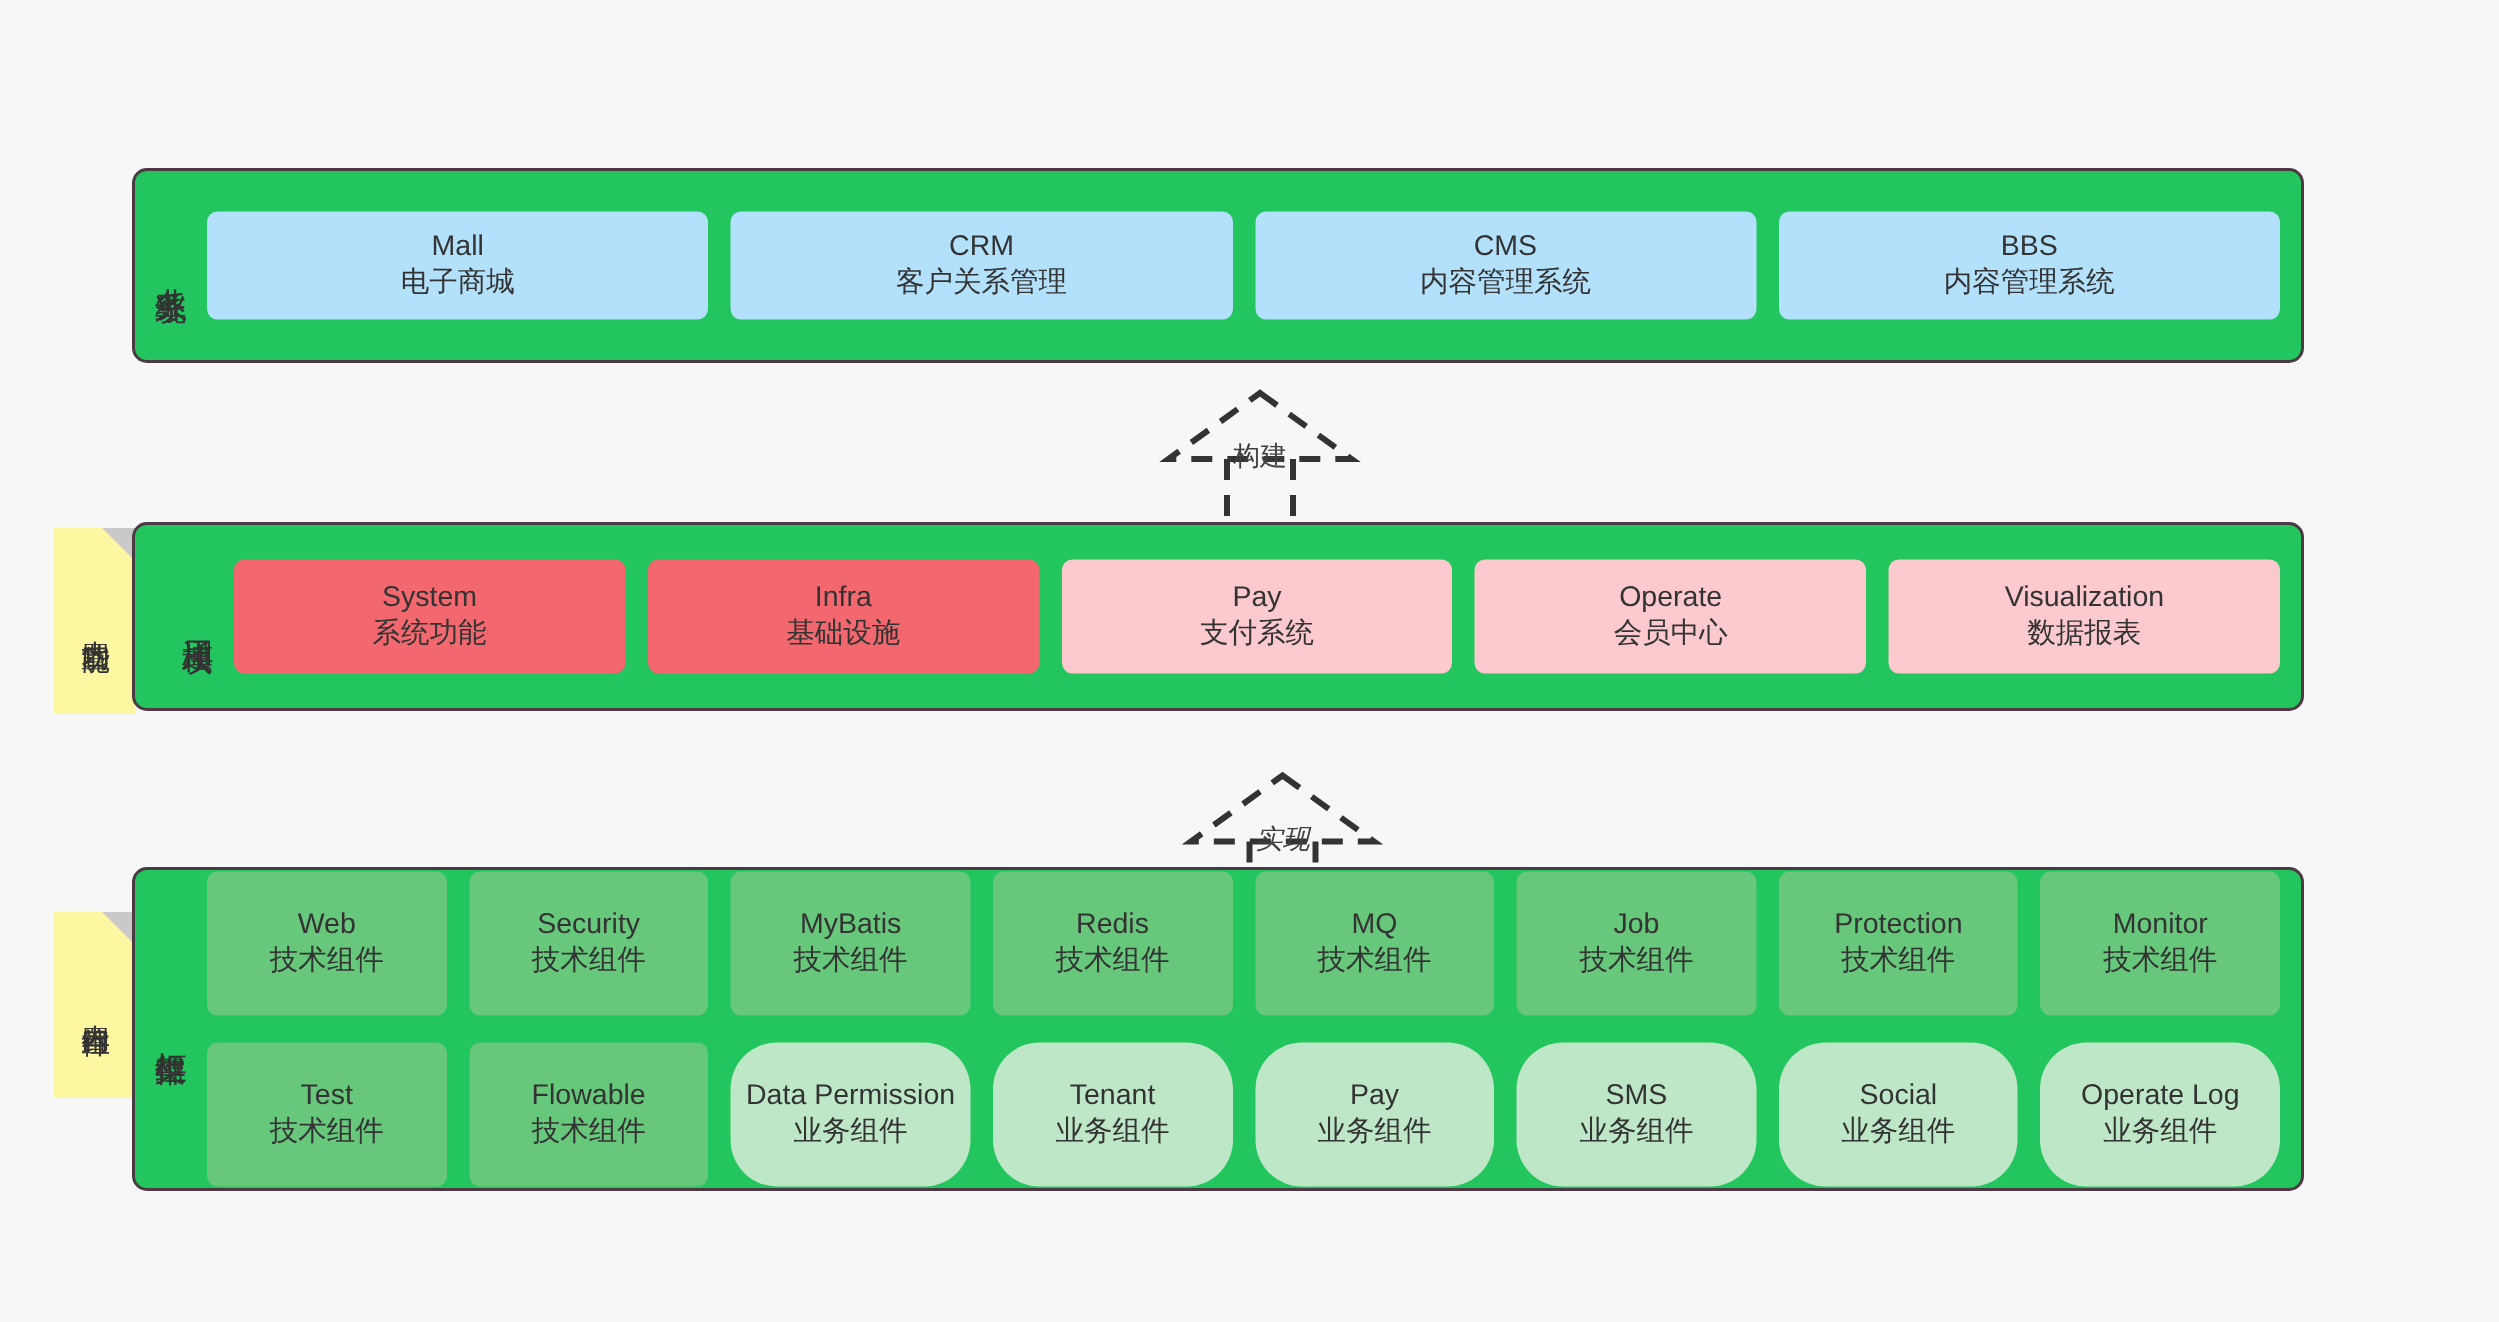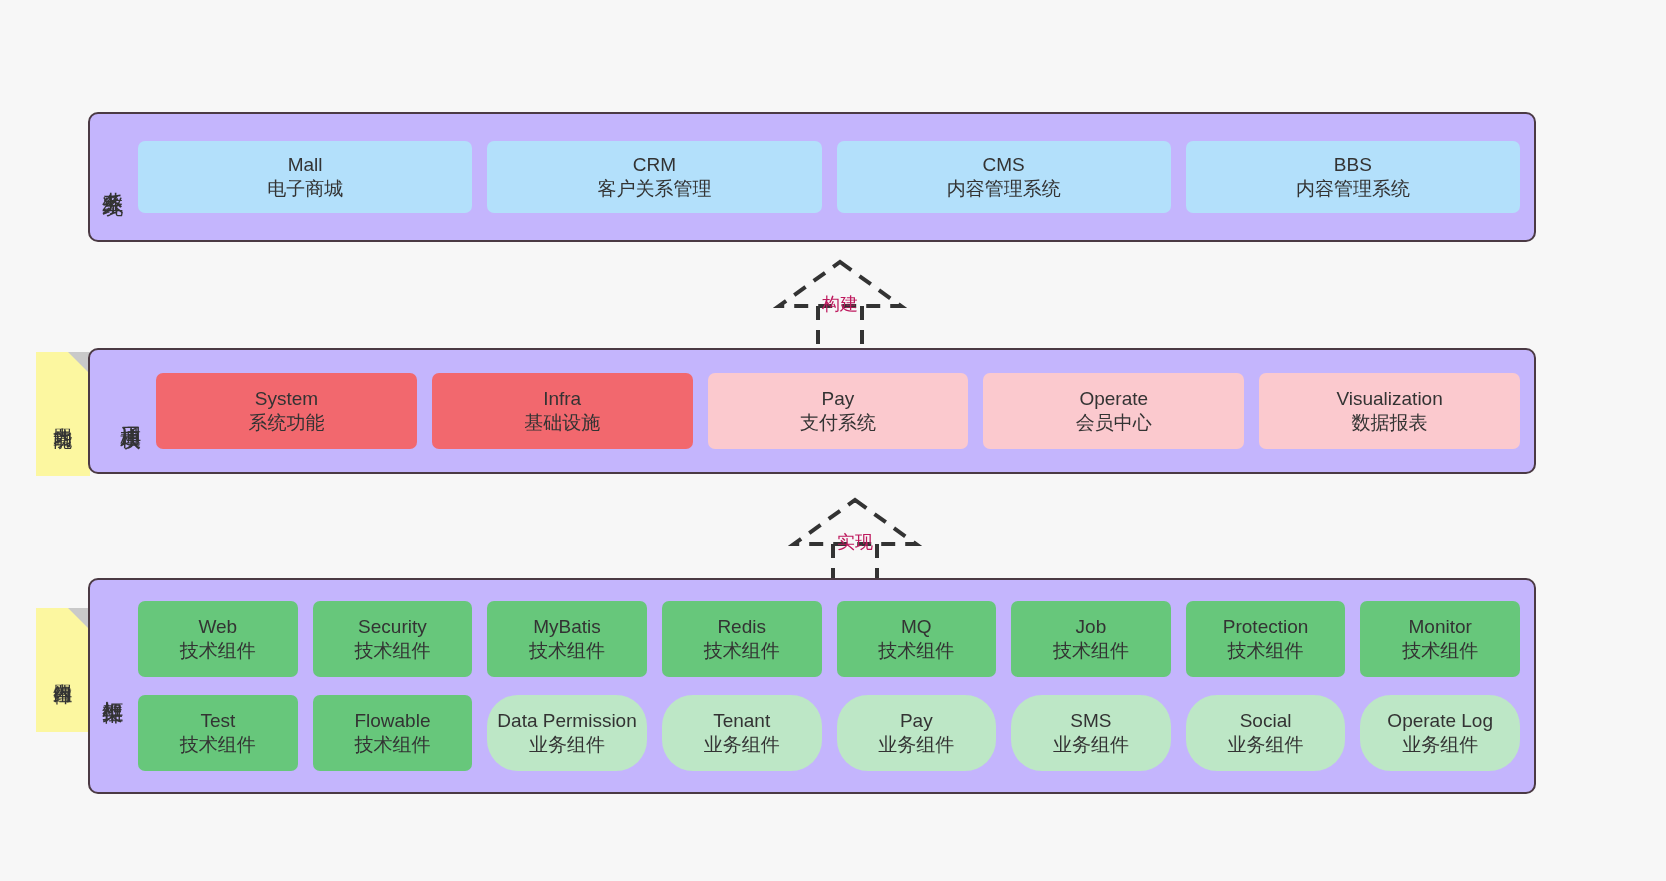--- a/index.html
+++ b/index.html
@@ -19,21 +19,21 @@
 
   .canvas {
     position: absolute;
     inset: 0;
   }
 
   
   .layer {
     position: absolute;
     box-sizing: border-box;
-    background: #c4b5fd;
+    background: #22c55e;
     border: 2px solid #4b3a44;
     border-radius: 10px;
     display: flex;
     align-items: stretch;
   }
 
   .layer-title {
     flex: 0 0 auto;
     width: 46px;
     display: flex;
@@ -89,21 +89,21 @@
   .c-lightgreen  { background: #bde7c6; border-radius: 31px; }
 
   
   #layer-business { left: 88px;  top: 112px; width: 1448px; height: 130px; }
   #layer-business .card { height: 72px; }
 
   #layer-module   { left: 88px;  top: 348px; width: 1448px; height: 126px; padding-left: 18px; }
   #layer-module .card { height: 76px; }
 
   #layer-framework{ left: 88px;  top: 578px; width: 1448px; height: 216px; }
-  #layer-framework .card { height: 76px; }
+  #layer-framework .card { height: 96px; }
 
   
   .note {
     position: absolute;
     box-sizing: border-box;
     background: #fcf7a0;
     display: flex;
     align-items: center;
     justify-content: center;
     font-size: 19px;
@@ -134,28 +134,28 @@
     width: 170px;
     height: 96px;
   }
   .arrow svg { display: block; }
   .arrow-label {
     position: absolute;
     left: 50%;
     transform: translateX(-50%);
     top: 34px;
     font-size: 18px;
-    color: #be185d;
+    color: #404040;
     background: transparent;
     padding: 0 3px;
     white-space: nowrap;
     user-select: none;
   }
   #arrow-build   { left: 755px; top: 258px; }
-  #arrow-realize { left: 770px; top: 496px; }
+  #arrow-realize { left: 770px; top: 513px; font-style: italic; }
 </style>
 </head>
 <body>
 
 <div class="canvas">
 
   <div class="layer" id="layer-business">
     <div class="layer-title">业务系统</div>
     <div class="layer-body">
       <div class="card-row">

